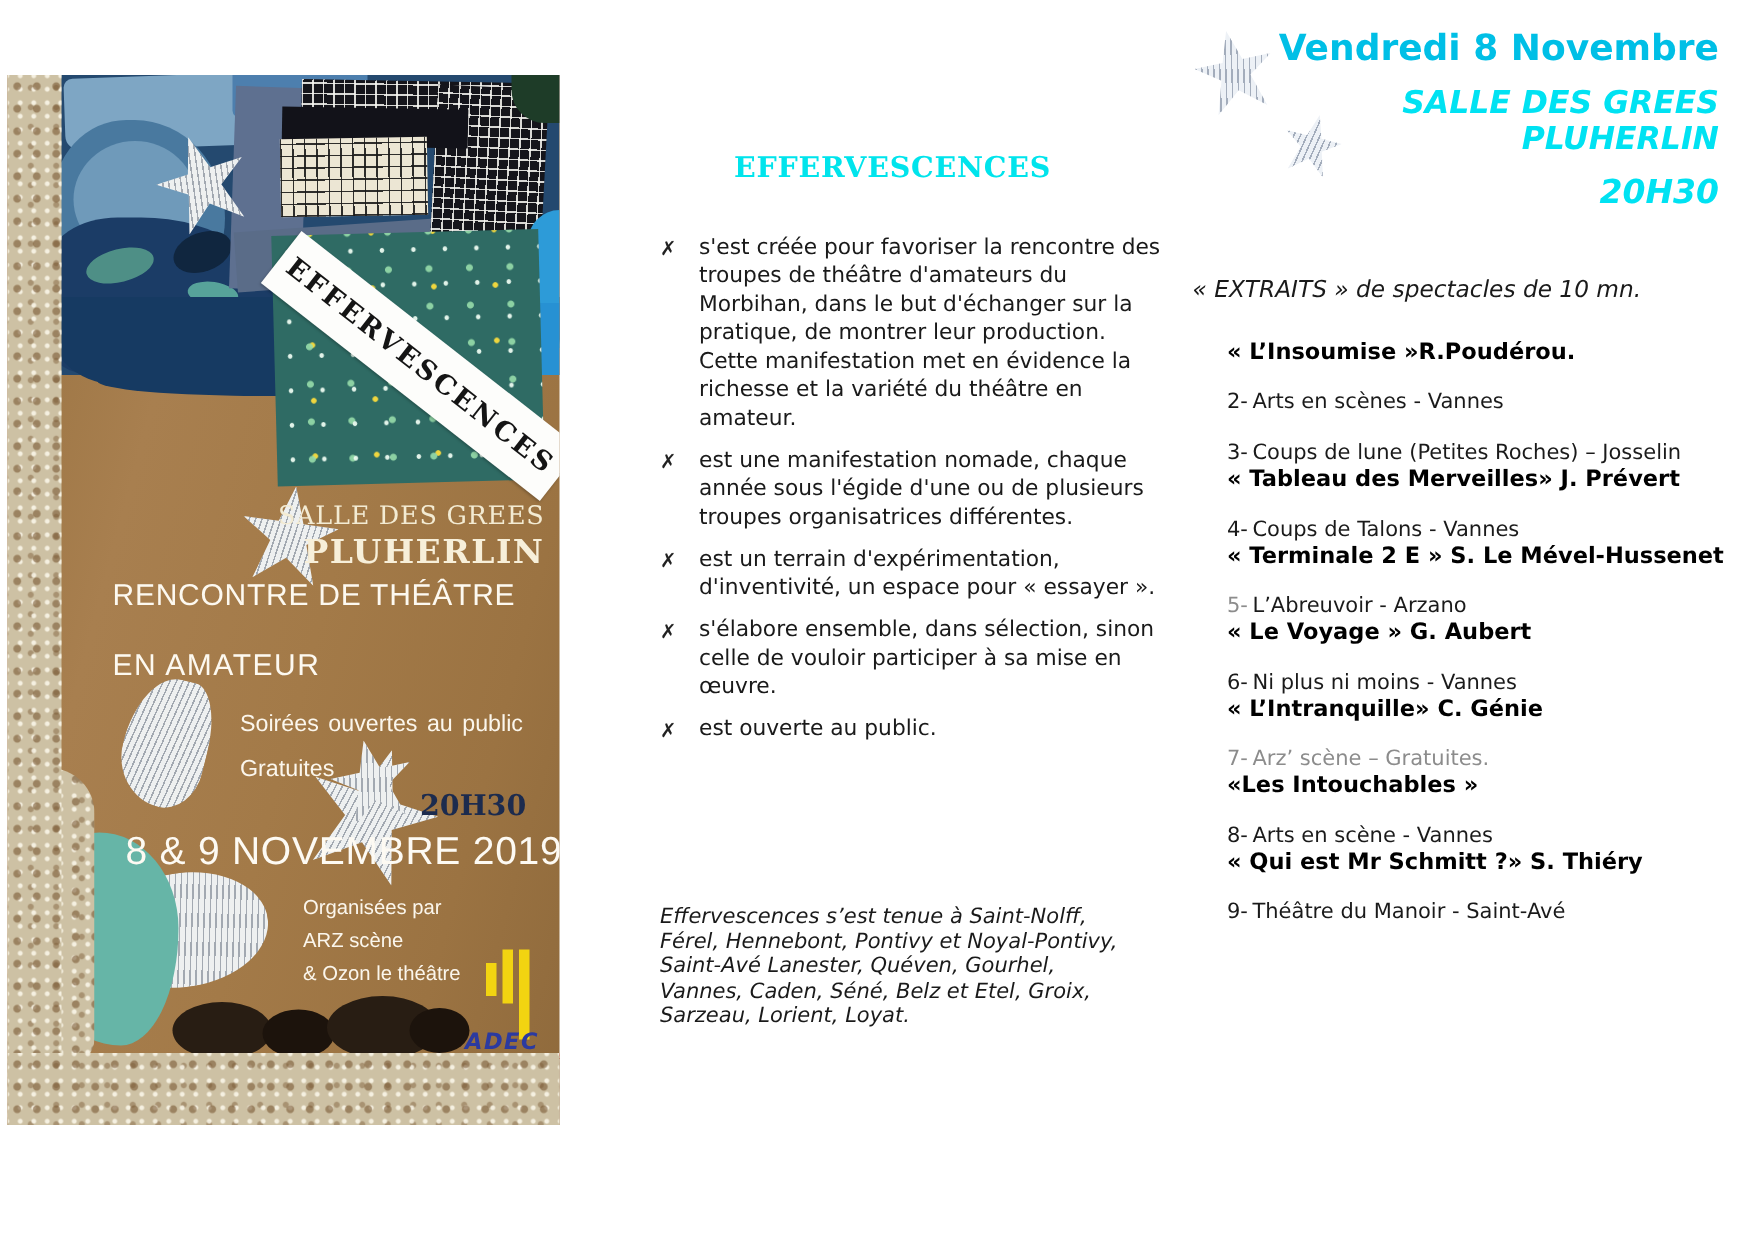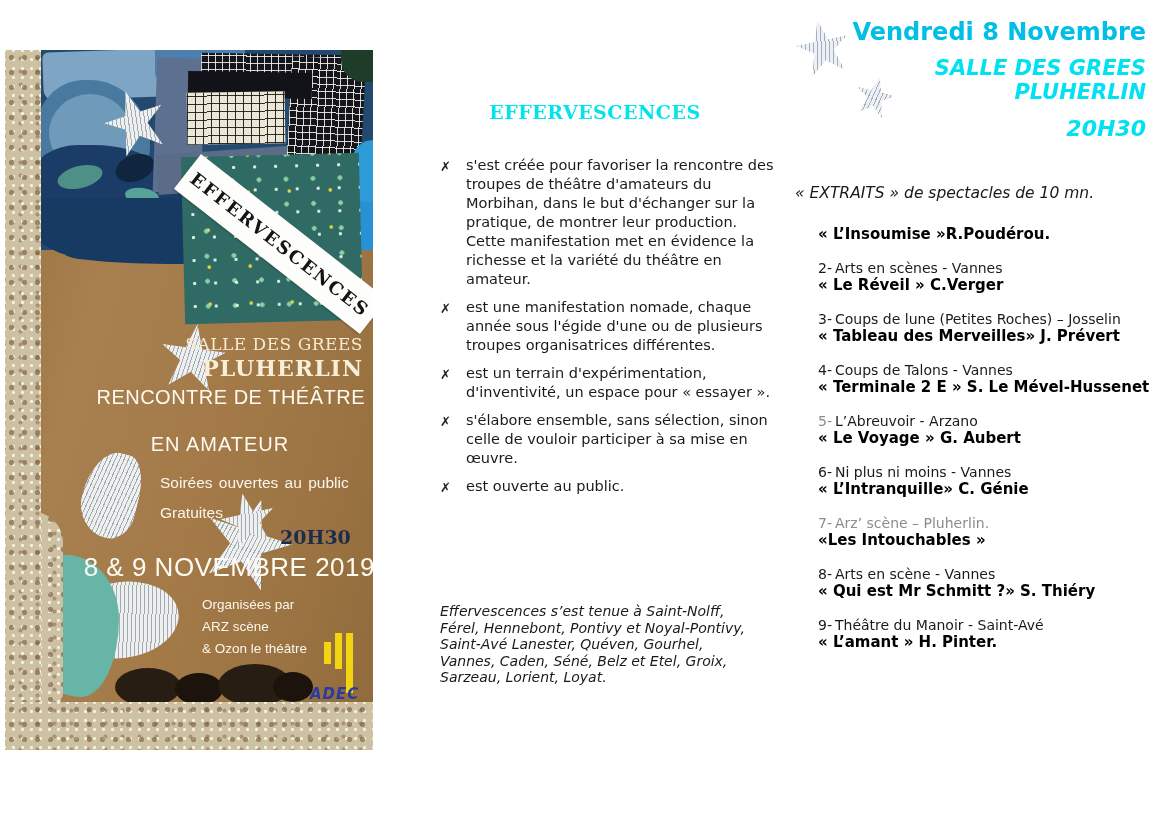--- a/index.html
+++ b/index.html
@@ -56,22 +56,22 @@
   .star-top{left:100px;top:40px;width:60px;height:62px;transform:rotate(-18deg);}
   .star-salle{left:156px;top:274px;width:64px;height:64px;transform:rotate(8deg);}
   .star-grat{left:216px;top:443px;width:54px;height:54px;transform:rotate(-12deg);}
   .star-big{left:200px;top:448px;width:86px;height:86px;transform:rotate(18deg);}
   .comma{left:78px;top:402px;width:56px;height:86px;border-radius:60% 40% 50% 70%/70% 60% 40% 50%;transform:rotate(14deg);}
   .bubble{left:60px;top:532px;width:114px;height:76px;border-radius:50%;transform:rotate(-8deg);}
   
   .p-txt{position:absolute;z-index:20;}
   .p-venue1{right:10px;top:284px;font-family:"DejaVu Serif",serif;font-size:17px;color:#f3ebd3;letter-spacing:.5px;}
   .p-venue2{right:10px;top:305px;font-family:"DejaVu Serif",serif;font-size:22px;font-weight:bold;color:#f7efd9;letter-spacing:1px;}
-  .p-title1{left:70px;top:336px;width:290px;text-align:right;font-family:"Liberation Sans",sans-serif;font-size:20px;color:#fdf9f0;letter-spacing:.5px;}
-  .p-title2{left:70px;top:383px;width:290px;text-align:center;font-family:"Liberation Sans",sans-serif;font-size:20px;color:#fdf9f0;letter-spacing:1px;}
+  .p-title1{left:70px;top:336px;width:290px;text-align:left;font-family:"Liberation Sans",sans-serif;font-size:20px;color:#fdf9f0;letter-spacing:.5px;}
+  .p-title2{left:70px;top:383px;width:290px;text-align:left;font-family:"Liberation Sans",sans-serif;font-size:20px;color:#fdf9f0;letter-spacing:1px;}
   .p-sub1{left:155px;top:424px;font-family:"Liberation Sans",sans-serif;font-size:15.5px;color:#fbf6ec;word-spacing:2px;}
   .p-sub2{left:155px;top:454px;font-family:"Liberation Sans",sans-serif;font-size:15.5px;color:#fbf6ec;}
   .p-time{left:275px;top:476px;font-family:"DejaVu Serif",serif;font-size:19px;font-weight:bold;color:#1c2b4e;}
   .p-dates{left:30px;top:502px;width:340px;text-align:right;font-family:"Liberation Sans",sans-serif;font-size:26px;color:#fdfaf3;letter-spacing:.5px;}
   .p-org{left:197px;top:544px;font-family:"Liberation Sans",sans-serif;font-size:13.5px;color:#fbf6ec;line-height:22px;}
   
   .adec{left:313px;top:582px;width:52px;height:80px;z-index:21;}
   .adec .bar{position:absolute;width:7px;background:#f2d411;}
   .adec .b1{left:6px;top:10px;height:22px;}
   .adec .b2{left:17px;top:1px;height:36px;}
@@ -195,21 +195,21 @@
     <div class="bullet">
       <span class="marker">✗</span>
       <span>est une manifestation nomade, chaque année sous l'égide d'une ou de plusieurs troupes organisatrices différentes.</span>
     </div>
     <div class="bullet">
       <span class="marker">✗</span>
       <span>est un terrain d'expérimentation, d'inventivité, un espace pour « essayer ».</span>
     </div>
     <div class="bullet">
       <span class="marker">✗</span>
-      <span>s'élabore ensemble, sans sélection, sinon celle de vouloir participer à sa mise en œuvre.</span>
+      <span>s'élabore ensemble, dans sélection, sinon celle de vouloir participer à sa mise en œuvre.</span>
     </div>
     <div class="bullet">
       <span class="marker">✗</span>
       <span>est ouverte au public.</span>
     </div>
   </div>
 
   <div class="footnote">Effervescences s’est tenue à Saint-Nolff, Férel, Hennebont, Pontivy et Noyal-Pontivy, Saint-Avé Lanester, Quéven, Gourhel, Vannes, Caden, Séné, Belz et Etel, Groix, Sarzeau, Lorient, Loyat.</div>
 
   <div class="hdr-star star hdr-star-big"></div>
@@ -223,45 +223,43 @@
   </div>
 
   <div class="extraits">« EXTRAITS » de spectacles de 10 mn.</div>
 
   <div class="program">
     <div class="item">
       <div class="play">« L’Insoumise »R.Poudérou.</div>
     </div>
     <div class="item">
       <div class="troupe-line"><span>2-</span><span class="troupe">Arts en scènes - Vannes</span></div>
-      <div class="play">« Le Réveil » C.Verger</div>
     </div>
     <div class="item">
       <div class="troupe-line"><span>3-</span><span class="troupe">Coups de lune (Petites Roches) – Josselin</span></div>
       <div class="play">« Tableau des Merveilles» J. Prévert</div>
     </div>
     <div class="item">
       <div class="troupe-line"><span>4-</span><span class="troupe">Coups de Talons - Vannes</span></div>
       <div class="play">« Terminale 2 E » S. Le Mével-Hussenet</div>
     </div>
     <div class="item">
       <div class="troupe-line"><span class="muted">5-</span><span class="troupe">L’Abreuvoir -  Arzano</span></div>
       <div class="play">« Le Voyage » G. Aubert</div>
     </div>
     <div class="item">
       <div class="troupe-line"><span>6-</span><span class="troupe">Ni plus ni moins - Vannes</span></div>
       <div class="play">« L’Intranquille» C. Génie</div>
     </div>
     <div class="item">
-      <div class="troupe-line muted"><span>7-</span><span class="troupe">Arz’ scène – Pluherlin.</span></div>
+      <div class="troupe-line muted"><span>7-</span><span class="troupe">Arz’ scène – Gratuites.</span></div>
       <div class="play">«Les Intouchables »</div>
     </div>
     <div class="item">
       <div class="troupe-line"><span>8-</span><span class="troupe">Arts en scène - Vannes</span></div>
       <div class="play">« Qui est Mr Schmitt ?» S. Thiéry</div>
     </div>
     <div class="item">
       <div class="troupe-line"><span>9-</span><span class="troupe">Théâtre du Manoir - Saint-Avé</span></div>
-      <div class="play">« L’amant » H. Pinter.</div>
     </div>
   </div>
 
 </div>
 
 </body></html>

